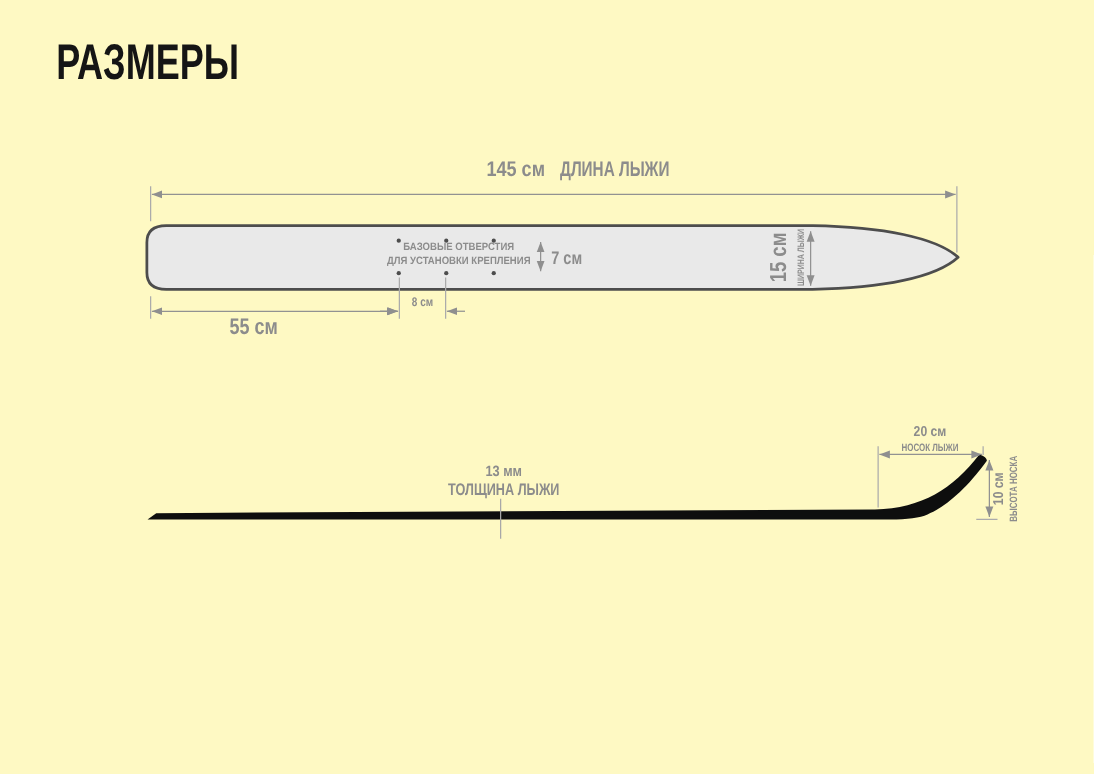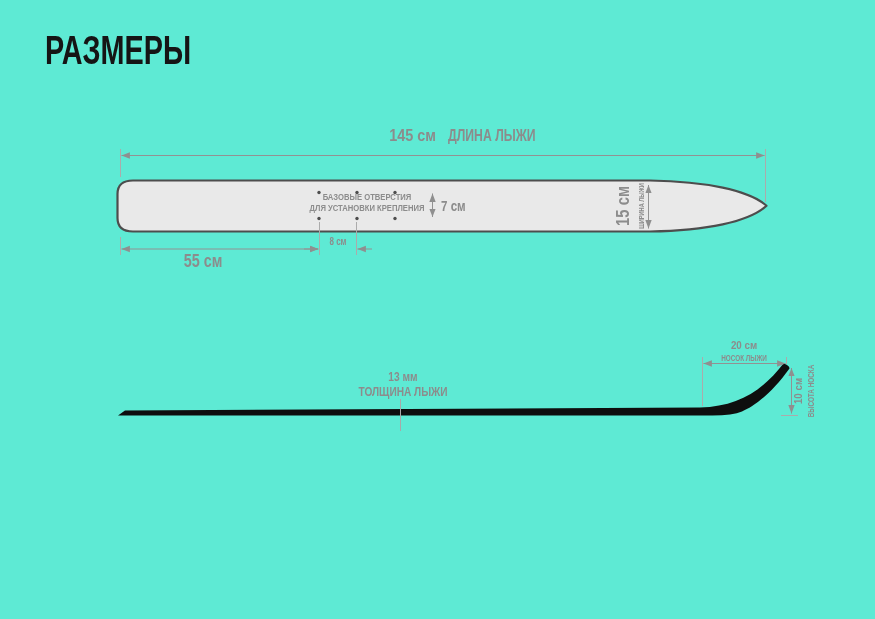--- a/index.html
+++ b/index.html
@@ -1,19 +1,19 @@
 <!DOCTYPE html>
 <html><head>
 <meta charset="utf-8">
 <style>
   html,body{margin:0;padding:0;background:#fff;}
   .canvas{
     position:relative;
     width:875px;height:619px;
-    background:#5eead4;
+    background:#fef9c3;
     overflow:hidden;
     font-family:"Liberation Sans", sans-serif;
   }
   .page-title{
     position:absolute;
     left:45px;top:28px;
     margin:0;
     font-size:40px;
     font-weight:bold;
     color:#151515;

